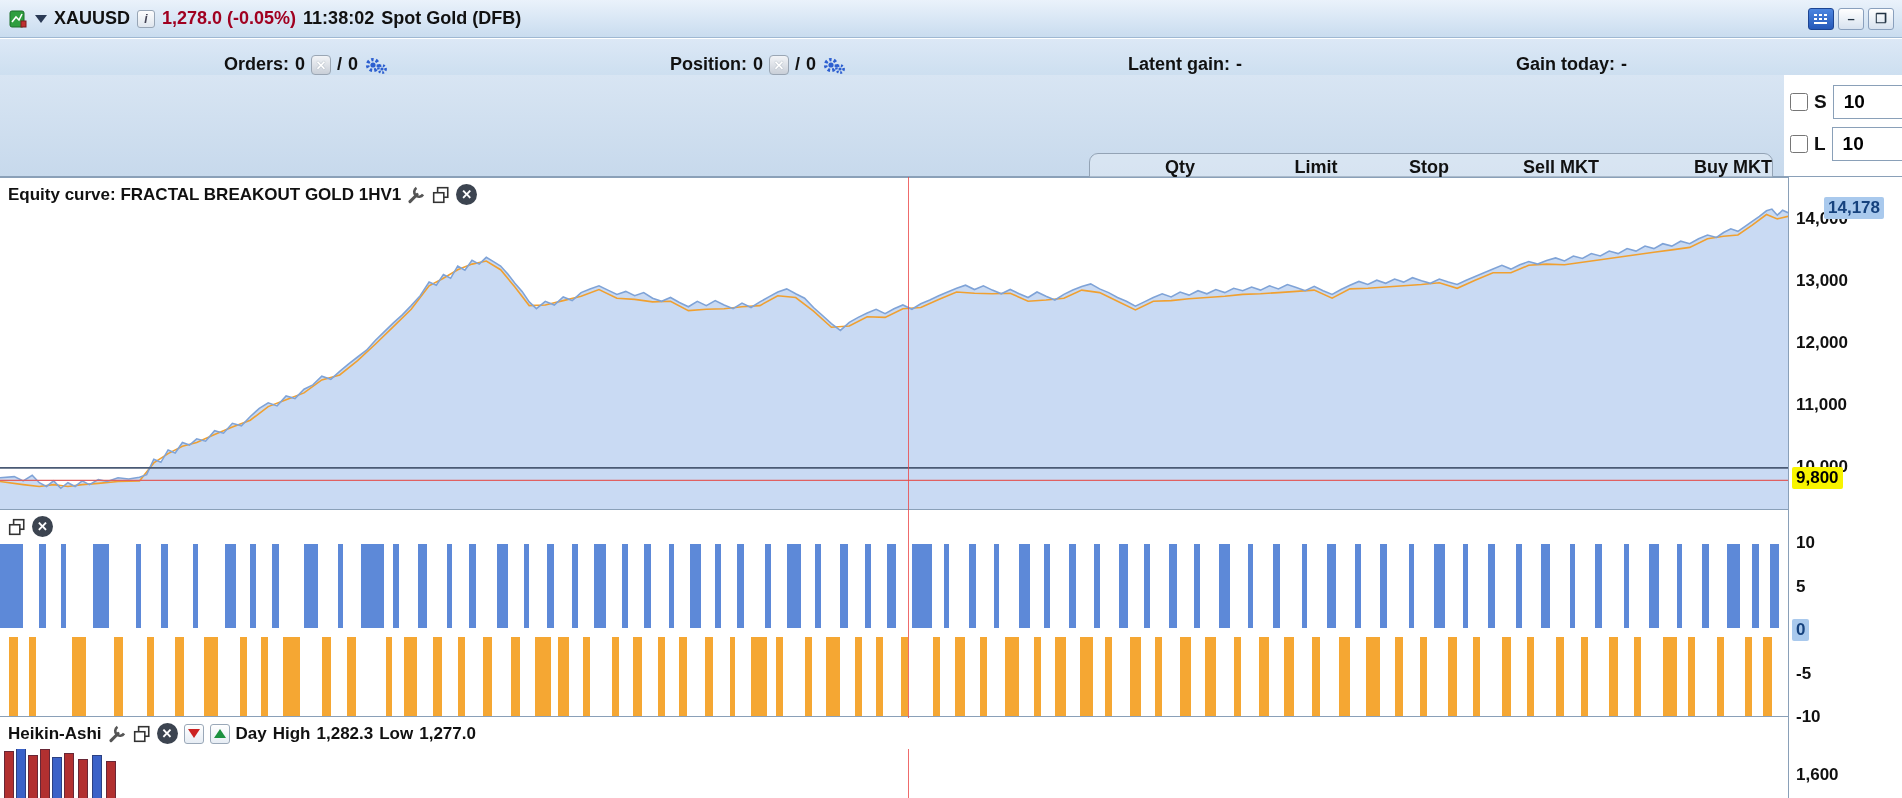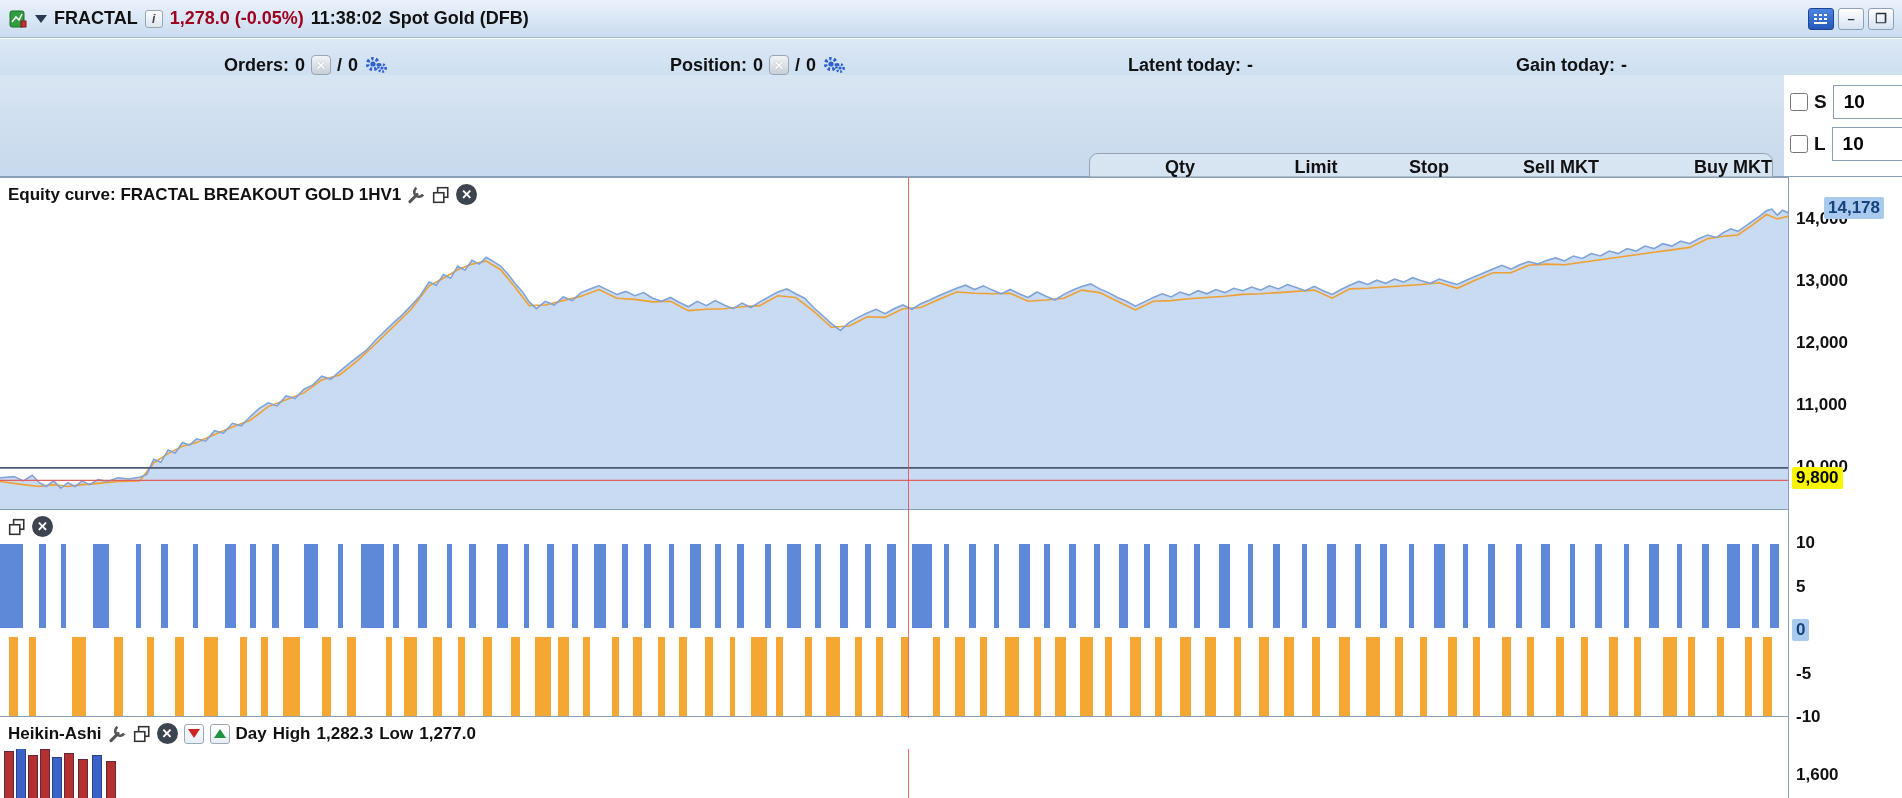--- a/index.html
+++ b/index.html
@@ -16,21 +16,21 @@
   .info-ic{width:18px;height:18px;border:1px solid #97a5b5;background:linear-gradient(#fdfdfd,#dfe6ee);
     border-radius:3px;display:flex;align-items:center;justify-content:center;font-size:12px;font-weight:bold;color:#445;font-style:italic}
   .win-btns{margin-left:auto;display:flex;gap:4px;align-items:center}
   .win-btn{width:26px;height:22px;border:1px solid #8aa0bd;border-radius:3px;background:linear-gradient(#fff,#d7e2ef);
     display:flex;align-items:center;justify-content:center;font-size:13px;font-weight:bold;color:#234;cursor:pointer}
   .win-btn.keypad{background:linear-gradient(#4d86e0,#2558b8);border-color:#1c4492}
 
   
   .statusbar{position:absolute;left:0;top:39px;width:1902px;height:36px;
     background:linear-gradient(#dce8f6,#cddff0);font-size:18px;font-weight:bold}
-  .sb-group{position:absolute;top:8px;height:36px;display:flex;align-items:center;gap:6px}
+  .sb-group{position:absolute;top:0;height:36px;display:flex;align-items:flex-end;gap:6px}
   .x-btn{width:20px;height:20px;border:1px solid #9aa6b4;border-radius:4px;background:linear-gradient(#f2f4f7,#c9cfd8);
     color:#fff;font-size:13px;display:flex;align-items:center;justify-content:center;text-shadow:0 0 1px #789;cursor:pointer}
 
   
   .toolbar{position:absolute;left:0;top:75px;width:1902px;height:102px;
     background:linear-gradient(#d8e5f3,#c7d9ec);border-bottom:1px solid #8aa0b8}
   .tb-white{position:absolute;left:1784px;top:0;width:118px;height:101px;background:#fff}
   .tool{position:absolute;top:104px;width:38px;height:40px;display:flex;align-items:center;justify-content:center;border-radius:3px;cursor:pointer}
   .tool.selected{background:#bed4ee;border:1px solid #6d8fb9;box-shadow:inset 1px 1px 2px rgba(40,70,110,.4)}
   .num-box{position:absolute;top:106px;height:38px;background:#fff;border:1px solid #8aa0b8;display:flex;align-items:center}
@@ -102,21 +102,21 @@
 
   <div class="titlebar">
     <span style="display:flex">
       <svg width="20" height="20" viewBox="0 0 20 20">
           <rect x="2" y="2" width="14" height="16" rx="2" fill="#2f9e3f" stroke="#1c6e2a"></rect>
           <polyline points="4,13 8,8 11,11 14,5" fill="none" stroke="#fff" stroke-width="1.6"></polyline>
           <rect x="13" y="12" width="5" height="6" fill="#c03030" stroke="#7c1d1d"></rect>
         </svg>
     </span>
     <span class="tb-caret"></span>
-    <span>FRACTAL</span>
+    <span>XAUUSD</span>
     <span class="info-ic">i</span>
     <span class="price">1,278.0 (-0.05%)</span>
     <span>11:38:02</span>
     <span>Spot Gold (DFB)</span>
     <span class="win-btns">
       <span class="win-btn keypad">
         <svg width="16" height="12" viewBox="0 0 16 12">
             <g fill="#fff">
               <rect x="1" y="1" width="3" height="2"></rect>
               <rect x="6" y="1" width="3" height="2"></rect>
@@ -158,21 +158,21 @@
       <span style="display:flex">
         <svg width="24" height="18" viewBox="0 0 24 18">
             <circle cx="9" cy="8" r="5.4" fill="none" stroke="#2d5fd0" stroke-width="3.4" stroke-dasharray="2.4 2.2"></circle>
             <circle cx="9" cy="8" r="2.6" fill="#2d5fd0"></circle>
             <circle cx="18" cy="12" r="3.6" fill="none" stroke="#2d5fd0" stroke-width="2.6" stroke-dasharray="1.8 1.7"></circle>
             <circle cx="18" cy="12" r="1.6" fill="#2d5fd0"></circle>
           </svg>
       </span>
     </span>
     <span class="sb-group" style="left:1128px">
-      <span>Latent today:</span>
+      <span>Latent gain:</span>
       <span>-</span>
     </span>
     <span class="sb-group" style="left:1516px">
       <span>Gain today:</span>
       <span>-</span>
     </span>
   </div>
 
   <div class="toolbar">
     <div class="tb-white"></div>

